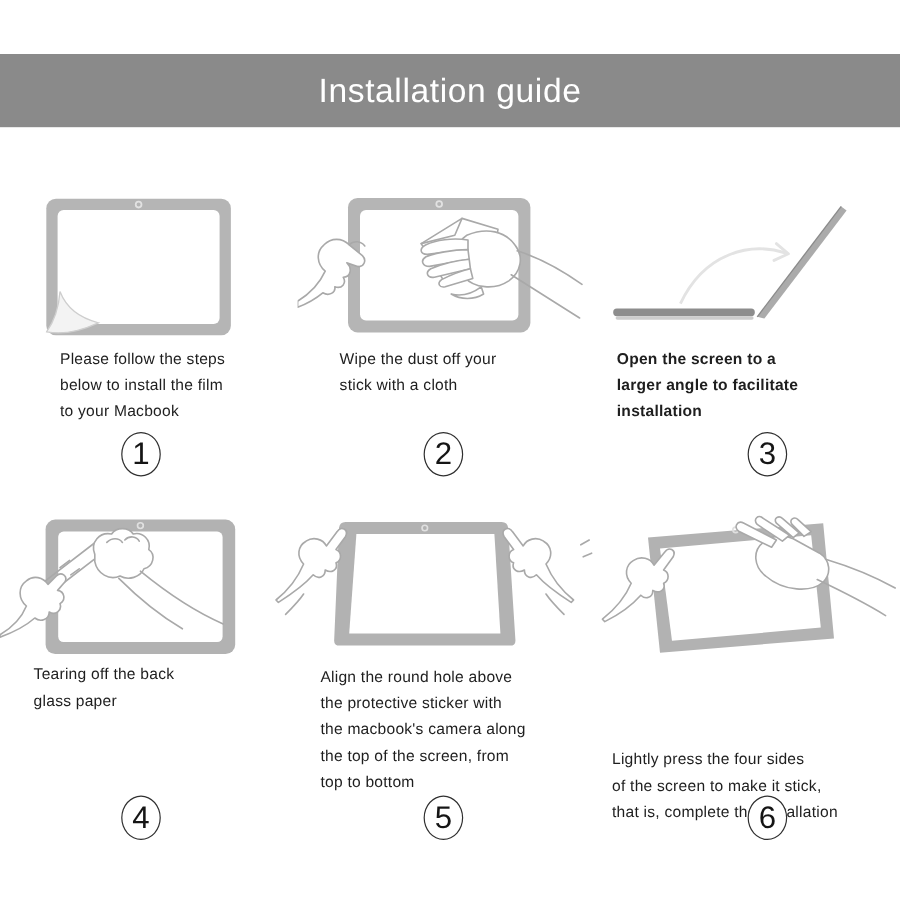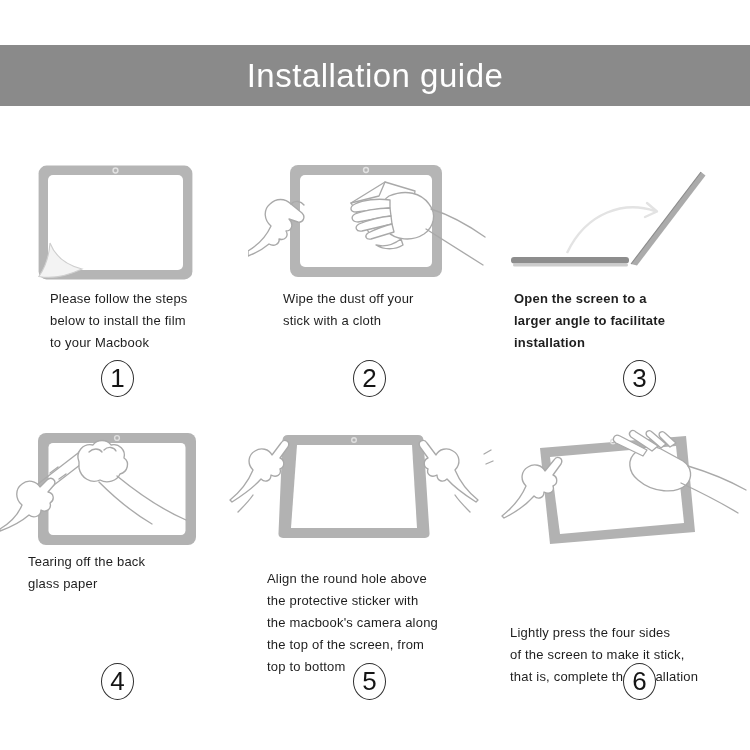--- a/index.html
+++ b/index.html
@@ -6,40 +6,40 @@
   .canvas{
     position:relative;width:750px;height:750px;background:#fff;overflow:hidden;
     font-family:"Liberation Sans","DejaVu Sans",sans-serif;
   }
   .banner{
     position:absolute;left:0;top:45px;width:750px;height:61px;
     background:var(--header_bg,#8a8a8a);
     display:flex;align-items:center;justify-content:center;
   }
   .banner-title{
-    margin:0;font-size:33px;font-weight:400;letter-spacing:.5px;
+    margin:0;font-size:28px;font-weight:400;letter-spacing:.5px;
     color:var(--header_text,#ffffff);
     text-align:right;
   }
   .il{position:absolute;}
   .il1{left:38px;top:165px;}
   .il2{left:248px;top:160px;}
   .il3{left:505px;top:165px;}
   .il4{left:0px;top:430px;}
   .il5{left:228px;top:430px;}
   .il6{left:500px;top:428px;}
   .cap{
     position:absolute;margin:0;font-size:13px;line-height:22px;
     color:var(--text,#1e1e1e);white-space:pre;letter-spacing:.2px;
   }
   .cap1{left:50px;top:288px;}
   .cap2{left:283px;top:288px;}
   .cap3{left:514px;top:288px;font-weight:bold;}
   .cap4{left:28px;top:551px;}
-  .cap5{left:267px;top:568px;}
+  .cap5{left:267px;top:553px;}
   .cap6{left:510px;top:574px;margin-top:48px;}
   .badge{
     position:absolute;width:33px;height:37px;border-radius:50%;
     border:1.5px solid var(--badge_border,#2f2f2f);box-sizing:border-box;
     display:flex;align-items:center;justify-content:center;background:#fff;
   }
   .badge .num{font-size:26px;color:#151515;line-height:1;padding-bottom:2px;}
   .b1{left:101px;top:360px;} .b2{left:353px;top:360px;} .b3{left:623px;top:360px;}
   .b4{left:101px;top:663px;} .b5{left:353px;top:663px;} .b6{left:623px;top:663px;}
   .hand{fill:#fff;stroke:var(--line_gray,#a9a9a9);stroke-width:1.35;stroke-linecap:round;stroke-linejoin:round;}

